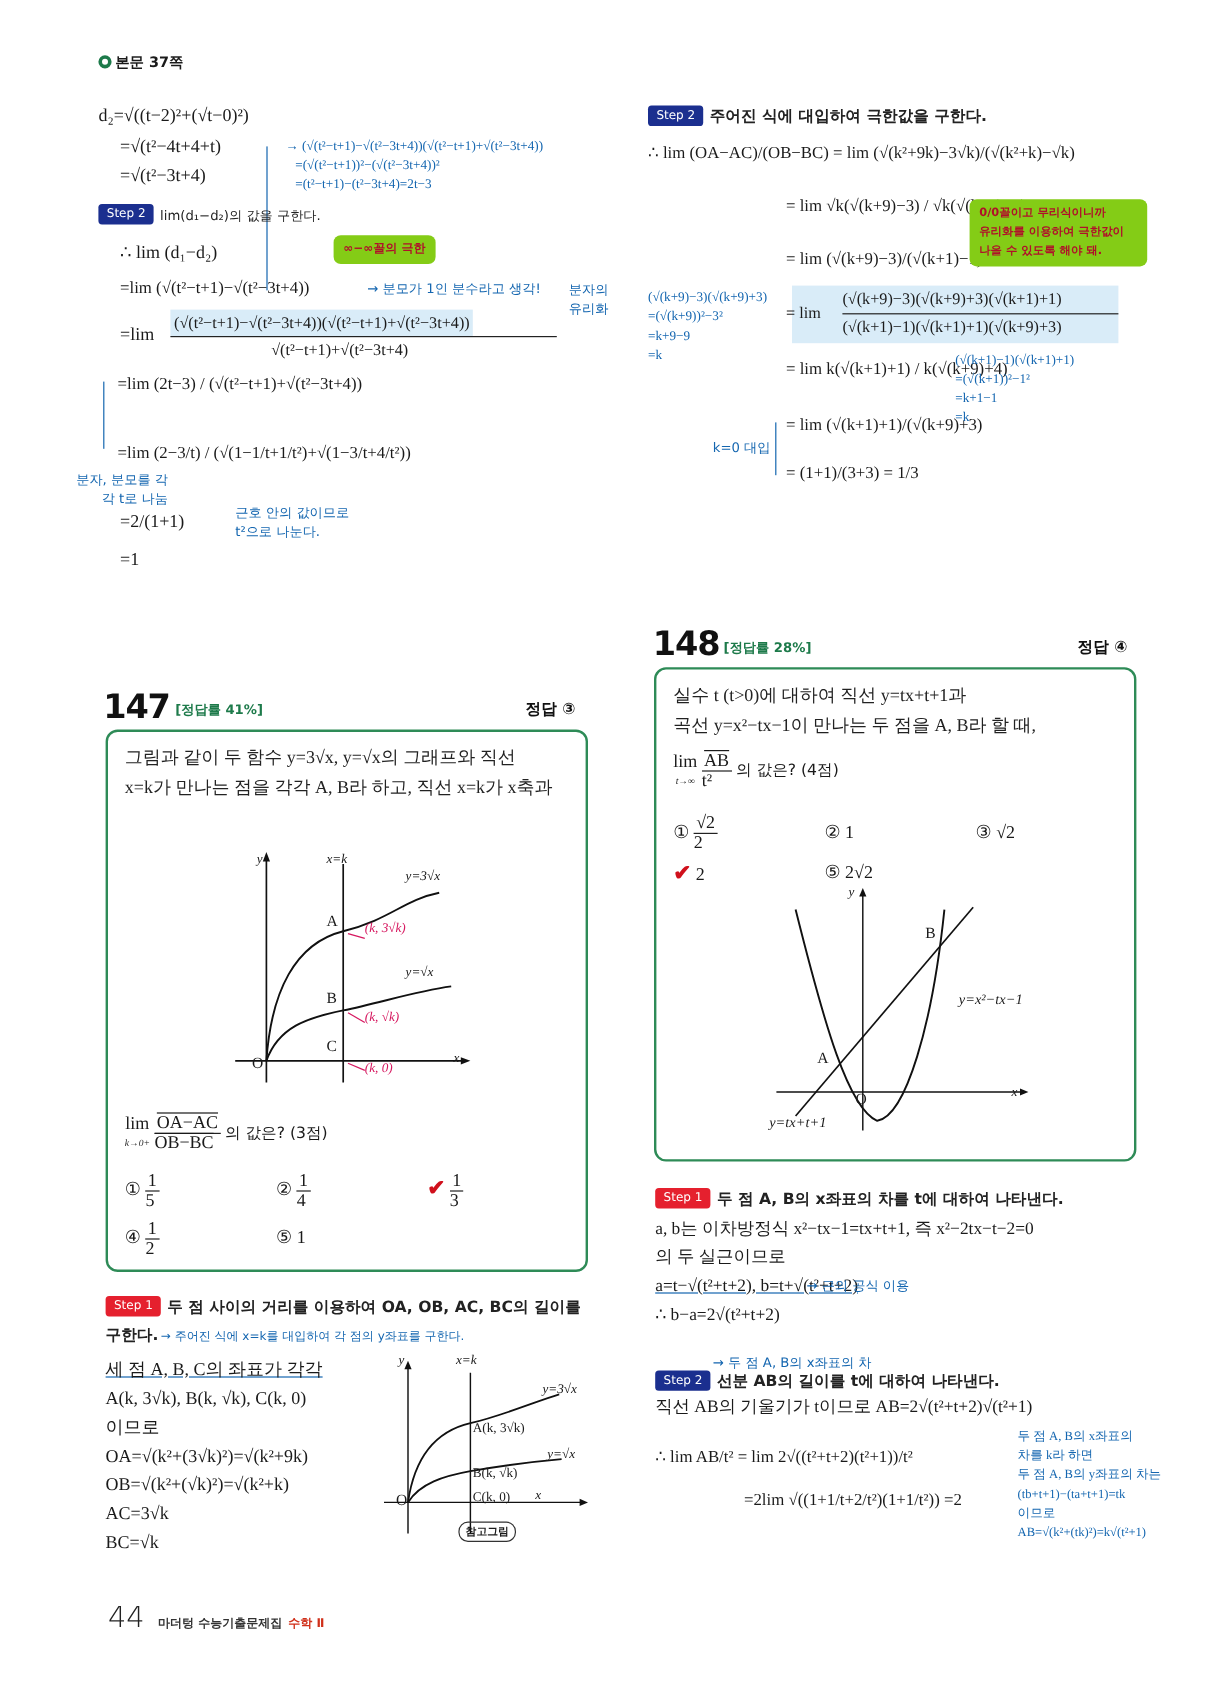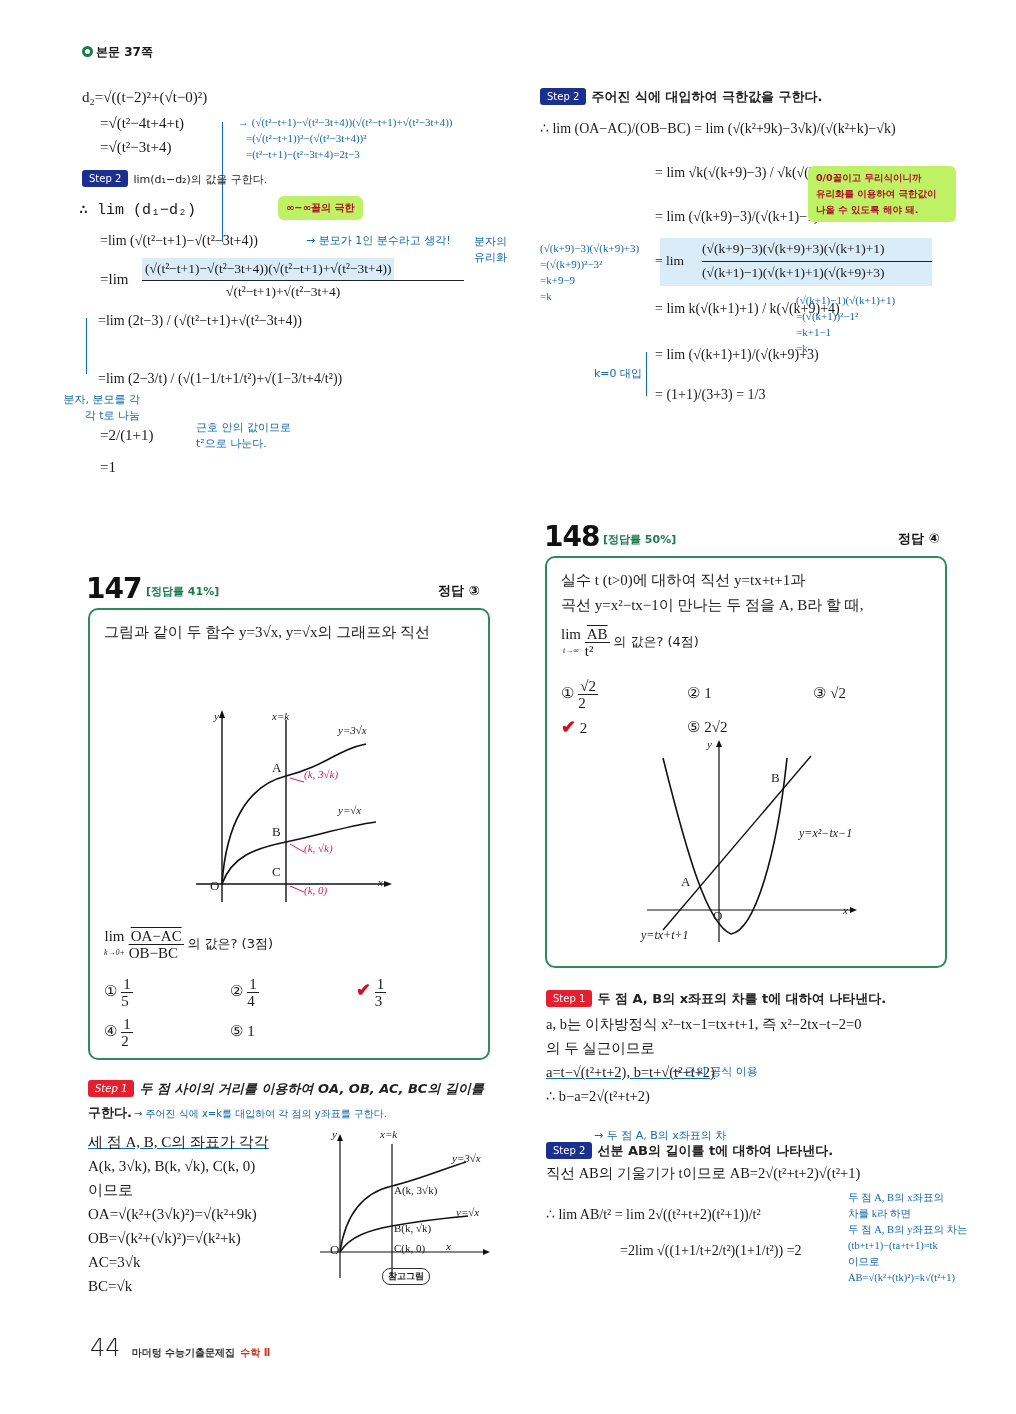--- a/index.html
+++ b/index.html
@@ -8,21 +8,21 @@
   .abs { position: absolute; }
   .sans { font-family: "DejaVu Sans", "Liberation Sans", sans-serif; }
   .serif { font-family: "Liberation Serif", "DejaVu Serif", serif; }
   .math { font-family: "Liberation Serif", "DejaVu Serif", serif; font-size: 15px; line-height: 22px; white-space: nowrap; }
   .note { font-family: "Liberation Serif", "DejaVu Serif", serif; color: #1466b0; font-size: 11px; line-height: 14px; white-space: nowrap; }
   .note-sans { font-family: "DejaVu Sans", sans-serif; color: #1466b0; font-size: 11px; white-space: nowrap; }
   .step { display: inline-block; font-family: "DejaVu Sans", sans-serif; color: #fff; font-size: 10px; padding: 2px 7px; border-radius: 3px; line-height: 13px; vertical-align: middle; }
   .step.blue { background: #1b2f8f; }
   .step.red { background: #e5202e; }
   .step-title { font-family: "DejaVu Sans", sans-serif; font-size: 13px; font-weight: bold; color: #222; white-space: nowrap; }
-  .callout { background: #bef264; border-radius: 6px; font-family: "DejaVu Sans", sans-serif; font-size: 10px; font-weight: bold; color: #b0102a; padding: 4px 8px; line-height: 16px; }
+  .callout { background: #84cc16; border-radius: 6px; font-family: "DejaVu Sans", sans-serif; font-size: 10px; font-weight: bold; color: #b0102a; padding: 4px 8px; line-height: 16px; }
   .prob-num { font-family: "DejaVu Sans", sans-serif; font-weight: bold; font-size: 28px; color: #111; letter-spacing: -1px; }
   .rate { font-family: "DejaVu Sans", sans-serif; font-size: 11px; font-weight: bold; color: #1d7a4a; }
   .answer { font-family: "DejaVu Sans", sans-serif; font-size: 13px; font-weight: bold; color: #111; }
   .pbox { border: 2px solid #2e8b57; border-radius: 10px; background: #fff; }
   .ptext { font-family: "Liberation Serif", "DejaVu Serif", serif; font-size: 15px; line-height: 25px; color: #222; }
   .choice { font-family: "Liberation Serif", "DejaVu Serif", serif; font-size: 15px; white-space: nowrap; }
   .check { color: #d0101c; font-size: 18px; font-weight: bold; }
   .frac { display: inline-block; vertical-align: middle; }
   .frac > span { display: block; line-height: 16px; }
   .frac > span.num { border-bottom: 1px solid #222; padding: 0 2px; }
@@ -50,21 +50,21 @@
 <div class="abs note" style="left:246px;top:147px;">=(t²−t+1)−(t²−3t+4)=2t−3</div>
 <div class="abs" style="left:222px;top:122px;width:1px;height:120px;background:#1466b0;"></div>
 
 <div class="abs" style="left:82px;top:168px;">
   <span class="step blue">Step 2</span>
   <span class="step-title serif" style="font-weight:normal;font-size:11px;">lim(d₁−d₂)의 값을 구한다.</span>
 </div>
 
 <div class="abs callout" style="left:278px;top:196px;">∞−∞꼴의 극한</div>
 
-<div class="abs math" style="left:79px;top:200px;font-family:Liberation Mono, monospace;">∴ lim (d₁−d₂)</div>
+<div class="abs math" style="left:100px;top:200px;">∴ lim (d₁−d₂)</div>
 <div class="abs math" style="left:100px;top:230px;font-size:14px;">=lim (√(t²−t+1)−√(t²−3t+4))</div>
 <div class="abs note-sans" style="left:306px;top:233px;">→ <span>분모가 1인 분수라고 생각!</span></div>
 <div class="abs note-sans" style="left:474px;top:234px;width:36px;white-space:normal;line-height:16px;">분자의 유리화</div>
 
 <div class="abs math hl" style="left:142px;top:258px;font-size:13.5px;padding:0 3px;">(√(t²−t+1)−√(t²−3t+4))(√(t²−t+1)+√(t²−3t+4))</div>
 <div class="abs math" style="left:100px;top:268px;">=lim</div>
 <div class="abs" style="left:142px;top:280px;width:322px;height:1px;background:#222;"></div>
 <div class="abs math" style="left:226px;top:281px;font-size:13.5px;">√(t²−t+1)+√(t²−3t+4)</div>
 
 <div class="abs math" style="left:98px;top:310px;font-size:14px;">=lim (2t−3) / (√(t²−t+1)+√(t²−3t+4))</div>
@@ -116,20 +116,21 @@
 <div class="abs note-sans" style="left:594px;top:366px;">k=0 대입</div>
 <div class="abs" style="left:646px;top:352px;width:1px;height:44px;background:#1466b0;"></div>
 
 <div class="abs prob-num" style="left:86px;top:572px;">147</div>
 <div class="abs rate" style="left:146px;top:584px;">[정답률 41%]</div>
 <div class="abs answer" style="left:438px;top:582px;">정답 ③</div>
 
 <div class="abs pbox" style="left:88px;top:608px;width:402px;height:452px;">
   <div class="ptext" style="position:absolute;left:14px;top:10px;">
     <div>그림과 같이 두 함수 y=3√x, y=√x의 그래프와 직선</div>
+    <div>x=k가 만나는 점을 각각 A, B라 하고, 직선 x=k가 x축과</div>
   </div>
 
   <svg style="position:absolute;left:96px;top:96px;" width="220" height="200" viewBox="0 0 220 200">
     <line x1="36" y1="196" x2="36" y2="8" stroke="#111" stroke-width="1.4"></line>
     <polygon points="36,4 33,12 39,12" fill="#111"></polygon>
     <line x1="10" y1="178" x2="202" y2="178" stroke="#111" stroke-width="1.4"></line>
     <polygon points="206,178 198,175 198,181" fill="#111"></polygon>
     <line x1="100" y1="14" x2="100" y2="196" stroke="#111" stroke-width="1.4"></line>
     <path d="M36,178 C40,120 60,80 100,70 S150,44 180,38" fill="none" stroke="#111" stroke-width="1.6"></path>
     <path d="M36,178 C46,150 70,142 100,136 S160,120 190,116" fill="none" stroke="#111" stroke-width="1.6"></path>
@@ -170,21 +171,21 @@
   </div>
   <div class="abs choice" style="left:14px;top:406px;">
     <span>④</span>
     <span class="frac"><span class="num">1</span><span>2</span></span>
   </div>
   <div class="abs choice" style="left:140px;top:412px;">
     <span>⑤</span> <span>1</span>
   </div>
 </div>
 
-<div class="abs" style="left:88px;top:1078px;font-style:italic;">
+<div class="abs" style="left:88px;top:1078px;">
   <span class="step red">Step 1</span>
   <span class="step-title">두 점 사이의 거리를 이용하여 OA, OB, AC, BC의 길이를</span>
 </div>
 <div class="abs step-title" style="left:88px;top:1104px;">구한다.</div>
 <div class="abs note-sans" style="left:134px;top:1107px;font-size:10px;">→ <span>주어진 식에 x=k를 대입하여 각 점의 y좌표를 구한다.</span></div>
 
 <div class="abs math" style="left:88px;top:1130px;font-size:15px;line-height:24px;">
   <div style="text-decoration:underline;text-decoration-color:#1466b0;">세 점 A, B, C의 좌표가 각각</div>
   <div>A(k, 3√k), B(k, √k), C(k, 0)</div>
   <div>이므로</div>
@@ -208,21 +209,21 @@
 <div class="abs lbl" style="left:452px;top:1152px;">y=3√x</div>
 <div class="abs lbl" style="left:456px;top:1206px;">y=√x</div>
 <div class="abs lbl" style="left:394px;top:1184px;font-style:normal;">A(k, 3√k)</div>
 <div class="abs lbl" style="left:394px;top:1222px;font-style:normal;">B(k, √k)</div>
 <div class="abs lbl" style="left:394px;top:1242px;font-style:normal;">C(k, 0)</div>
 <div class="abs lbl" style="left:330px;top:1242px;font-style:normal;font-size:13px;">O</div>
 <div class="abs lbl" style="left:446px;top:1240px;">x</div>
 <div class="abs sans" style="left:382px;top:1268px;font-size:9px;font-weight:bold;border:1px solid #333;border-radius:8px;padding:1px 5px;">참고그림</div>
 
 <div class="abs prob-num" style="left:544px;top:520px;">148</div>
-<div class="abs rate" style="left:603px;top:532px;">[정답률 50%]</div>
+<div class="abs rate" style="left:603px;top:532px;">[정답률 28%]</div>
 <div class="abs answer" style="left:898px;top:530px;">정답 ④</div>
 
 <div class="abs pbox" style="left:545px;top:556px;width:402px;height:412px;">
   <div class="ptext" style="position:absolute;left:14px;top:10px;">
     <div>실수 t (t&gt;0)에 대하여 직선 y=tx+t+1과</div>
     <div>곡선 y=x²−tx−1이 만나는 두 점을 A, B라 할 때,</div>
   </div>
   <div class="abs choice" style="left:14px;top:68px;">
     <span style="display:inline-block;text-align:center;vertical-align:middle;line-height:14px;"><span>lim</span><br><span style="font-size:8px;font-style:italic;">t→∞</span></span>
     <span class="frac"><span class="num ol">AB</span><span>t²</span></span>

